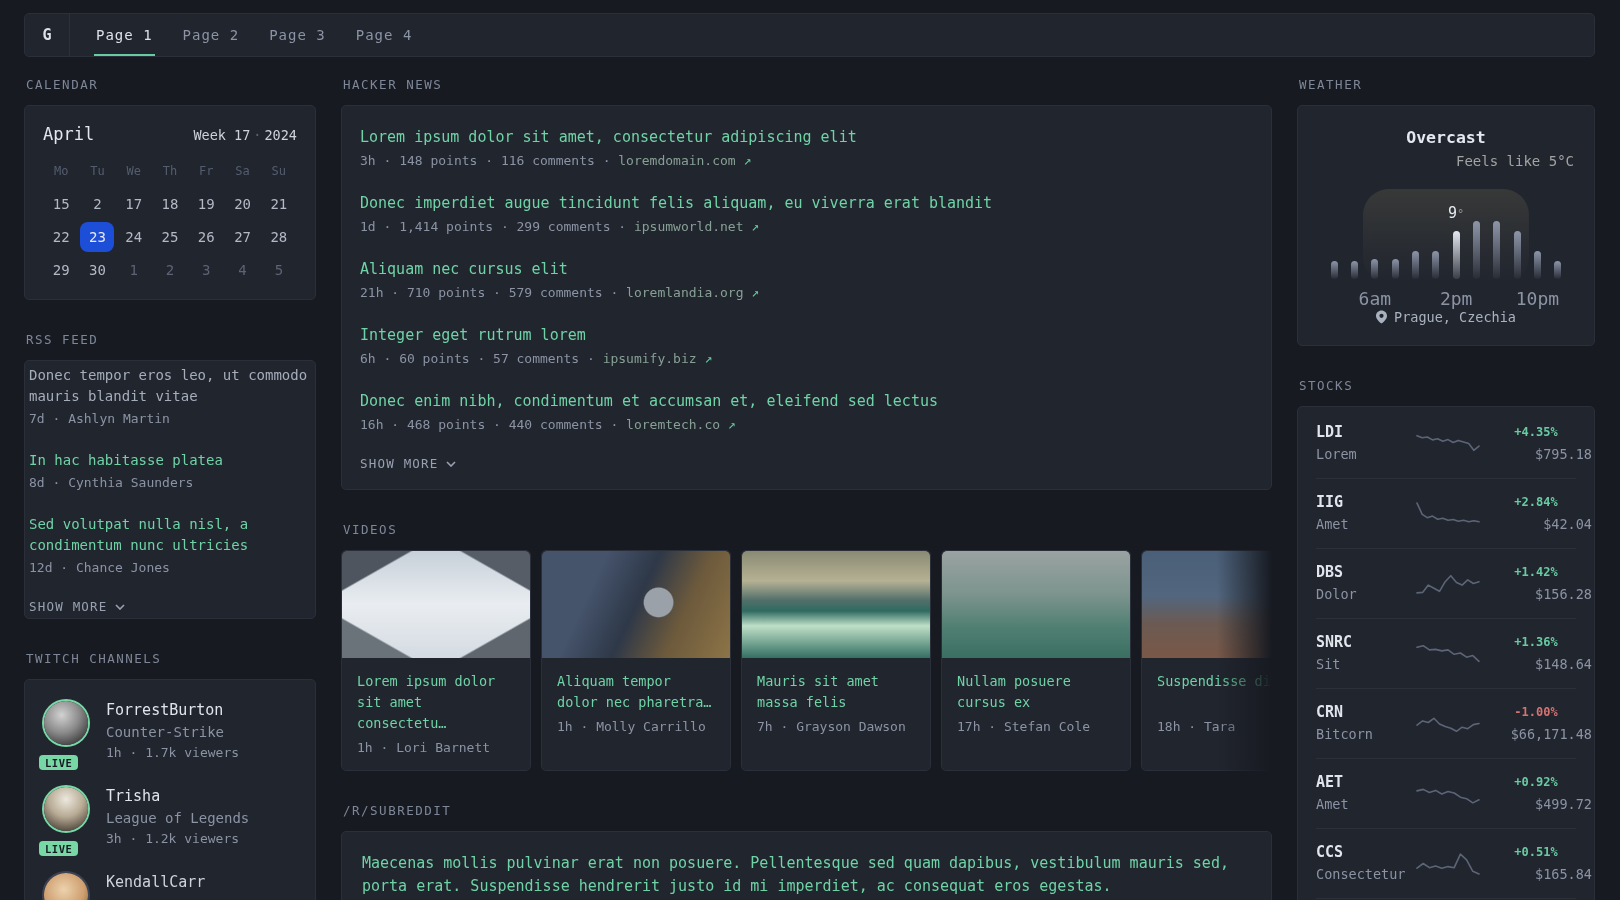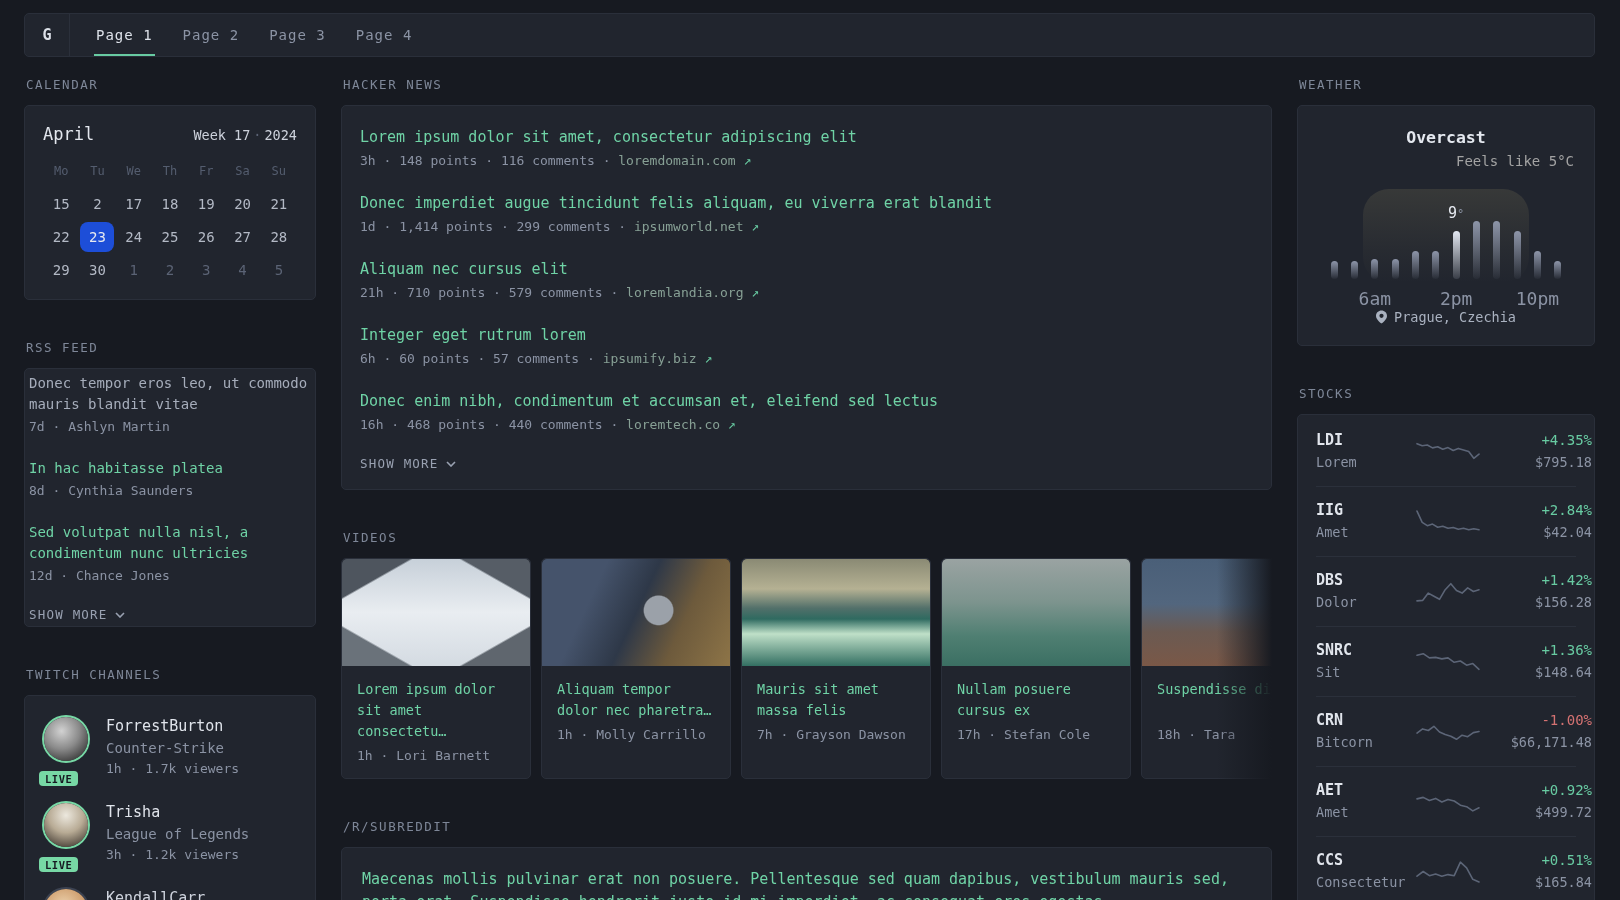--- a/index.html
+++ b/index.html
@@ -15,21 +15,21 @@
   .topbar{height:44px;background:var(--card);border:1px solid var(--card-border);border-radius:5px;display:flex;align-items:stretch;}
   .logo{width:45px;display:flex;align-items:center;justify-content:center;font-weight:bold;font-size:15px;color:var(--text);border-right:1px solid var(--divider);}
   .tabs{display:flex;margin-left:24px;gap:26px;}
   .tab{display:flex;align-items:center;padding:0 2px;color:var(--text-dim);border-bottom:2px solid transparent;border-top:2px solid transparent;cursor:pointer;letter-spacing:1px;}
   .tab.active{color:var(--text);border-bottom-color:var(--green);}
   
   .columns{display:flex;gap:25px;margin-top:20px;align-items:flex-start;}
   .col-left{width:292px;flex:0 0 292px;}
   .col-mid{flex:1 1 auto;min-width:0;}
   .col-right{width:298px;flex:0 0 298px;}
-  .section + .section{margin-top:40px;}
+  .section + .section{margin-top:32px;}
   .section-label{font-size:12.5px;letter-spacing:1.5px;color:#7e8798;margin:0 0 13px 2px;}
   .card{background:var(--card);border:1px solid var(--card-border);border-radius:5px;}
   
   .cal{padding:16px 18px 14px;}
   .cal-head{display:flex;justify-content:space-between;align-items:baseline;margin:2px 0 14px;}
   .cal-month{font-size:17px;color:#e3e7ee;}
   .cal-week{font-size:13.5px;color:#cdd2dc;}
   .cal-week .sep{color:var(--text-dimmer);padding:0 3px;}
   .cal-grid{display:grid;grid-template-columns:repeat(7,1fr);row-gap:3px;justify-items:center;}
   .cal-dow{font-size:12px;color:#545d6f;padding:6px 0 8px;}
@@ -90,21 +90,21 @@
   .w-loc{display:flex;justify-content:center;align-items:center;gap:7px;margin-top:30px;color:#aab2c0;font-size:13.5px;}
   .pin{width:11px;height:14px;fill:#aab2c0;}
   
   .stocks{padding:2px 18px;}
   .stock-row{display:grid;grid-template-columns:100px 1fr 112px;align-items:center;padding:13px 0 14px;}
   .stock-row + .stock-row{border-top:1px solid var(--divider);}
   .s-ticker{font-size:15px;font-weight:bold;color:#e1e5ec;line-height:20px;}
   .s-name{font-size:13.5px;color:var(--text-dim);line-height:20px;margin-top:2px;}
   .s-spark{display:block;margin:0 auto;}
   .s-right{text-align:right;}
-  .s-change{font-size:14px;font-weight:normal;line-height:20px;}
+  .s-change{font-size:12px;font-weight:bold;line-height:20px;text-align:center;}
   .s-change.up{color:var(--green);}
   .s-change.down{color:var(--red);}
   .s-price{font-size:13.5px;color:var(--text-dim);line-height:20px;margin-top:2px;}
 </style>
 </head>
 <body>
 
 <div class="page">
 
   <div class="topbar">

